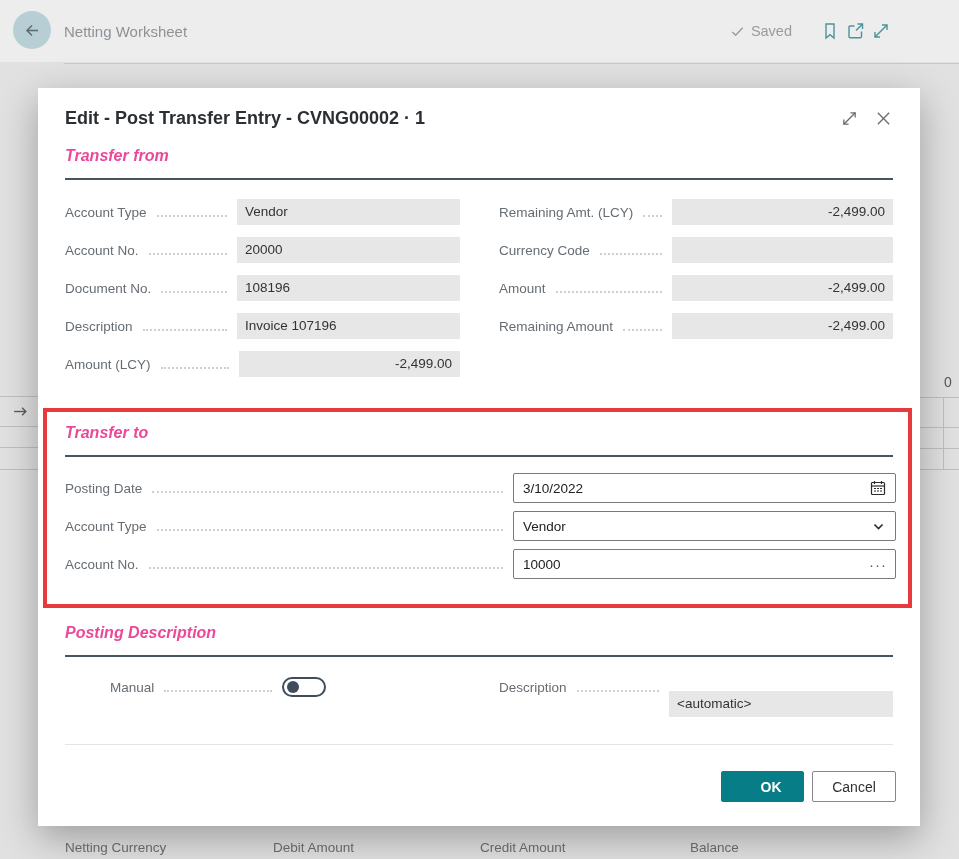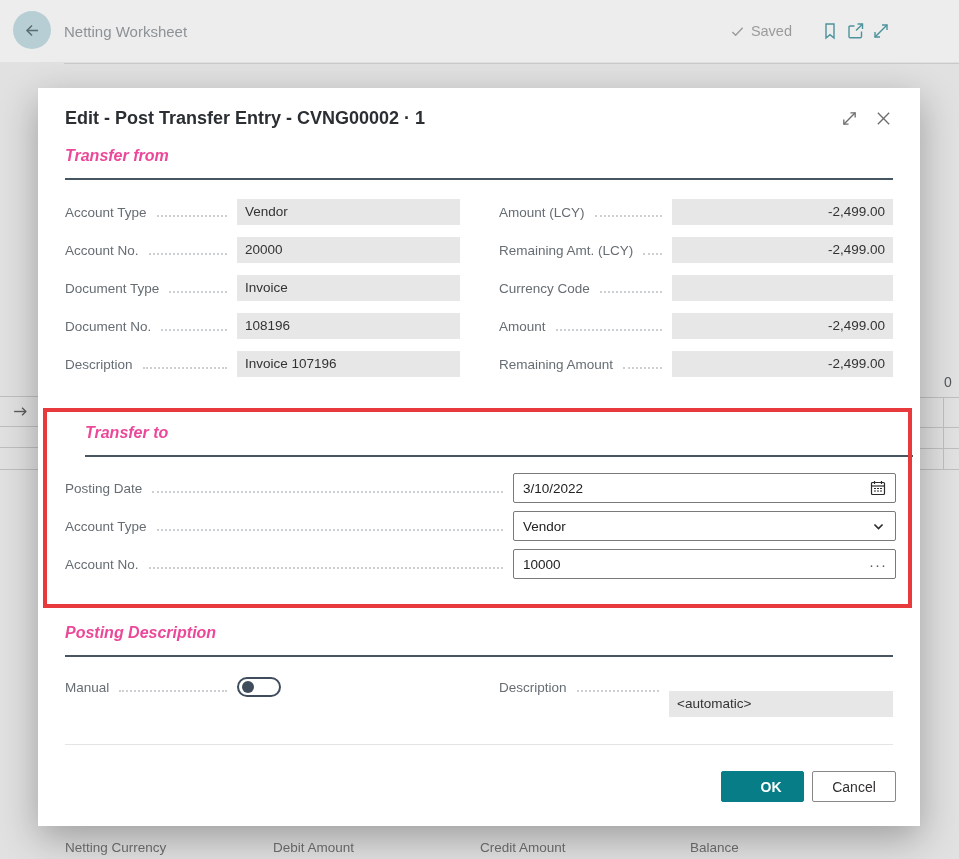--- a/index.html
+++ b/index.html
@@ -39,21 +39,21 @@
   }
   .dialog-title { position:absolute; left:27px; top:20px; font-size:18px; font-weight:bold; color:#2b2f33; }
   .dialog-controls { position:absolute; top:22px; right:28px; display:flex; gap:17px; color:#6d6d6d; }
   .dialog-controls .ic { cursor:pointer; }
 
   .section-heading {
     position:absolute; left:27px; width:828px; font-size:16px; font-weight:bold; color:#ec4899;
     padding-bottom:13px; border-bottom:2px solid #46555f;font-style:italic;
   }
   #heading-transfer-from { top:59px; }
-  #heading-transfer-to   { top:336px;margin-left:20px; }
+  #heading-transfer-to   { top:336px; }
   #heading-posting-desc  { top:536px; }
 
   
   .tf-grid {
     position:absolute; left:27px; top:111px; width:828px;
     display:grid; grid-template-columns:395px 394px; column-gap:39px;
     grid-auto-flow:column; grid-template-rows:repeat(5,26px); row-gap:12px;
   }
   .frow { display:flex; align-items:center; }
   .flabel { font-size:13.5px; color:#666d73; white-space:nowrap; }
@@ -79,21 +79,21 @@
   .ellipsis-btn { font-size:15px; letter-spacing:1px; color:#5a5a5a; }
 
   
   .redbox {
     position:absolute; left:5px; top:320px; width:869px; height:200px;
     border:4px solid #e8393d; pointer-events:none; z-index:20;
   }
 
   
   .pd-row { position:absolute; left:27px; top:586px; width:828px; height:26px; display:flex; align-items:center; }
-  .pd-left { display:flex; align-items:center; width:216px; }
+  .pd-left { display:flex; align-items:center; width:216px;margin-left:45px; }
   .toggle { width:44px; height:20px; border:2px solid #3f4c5c; border-radius:11px; background:#fff; position:relative; cursor:pointer; flex:none; }
   .toggle .knob { position:absolute; left:3px; top:2px; width:12px; height:12px; border-radius:50%; background:#3f4c5c; }
   .pd-right { margin-left:auto; width:394px; display:flex; align-items:center; }
   .pd-right .fvalue { width:224px;margin-top:34px; }
 
   .pre-footer-divider { position:absolute; left:27px; top:656px; width:828px; height:1px; background:#e4e4e4; }
 
   .buttons { position:absolute; top:683px; right:24px; display:flex; gap:8px; }
   .btn { height:31px; display:flex; align-items:center; justify-content:center; font-size:14px; border-radius:2px; cursor:pointer; }
   .btn-ok { width:83px; background:#077d87; border:1px solid #077d87; color:#fff; font-weight:bold;padding-left:17px; }
@@ -191,25 +191,20 @@
   <div class="tf-grid">
     <div class="frow">
       <span class="flabel">Account Type</span>
       <span class="leader"></span>
       <span class="fvalue w-l">Vendor</span>
     </div>
     <div class="frow">
       <span class="flabel">Account No.</span>
       <span class="leader"></span>
       <span class="fvalue w-l">20000</span>
-    </div>
-    <div class="frow">
-      <span class="flabel">Document Type</span>
-      <span class="leader"></span>
-      <span class="fvalue w-l">Invoice</span>
     </div>
     <div class="frow">
       <span class="flabel">Document No.</span>
       <span class="leader"></span>
       <span class="fvalue w-l">108196</span>
     </div>
     <div class="frow">
       <span class="flabel">Description</span>
       <span class="leader"></span>
       <span class="fvalue w-l">Invoice 107196</span>

